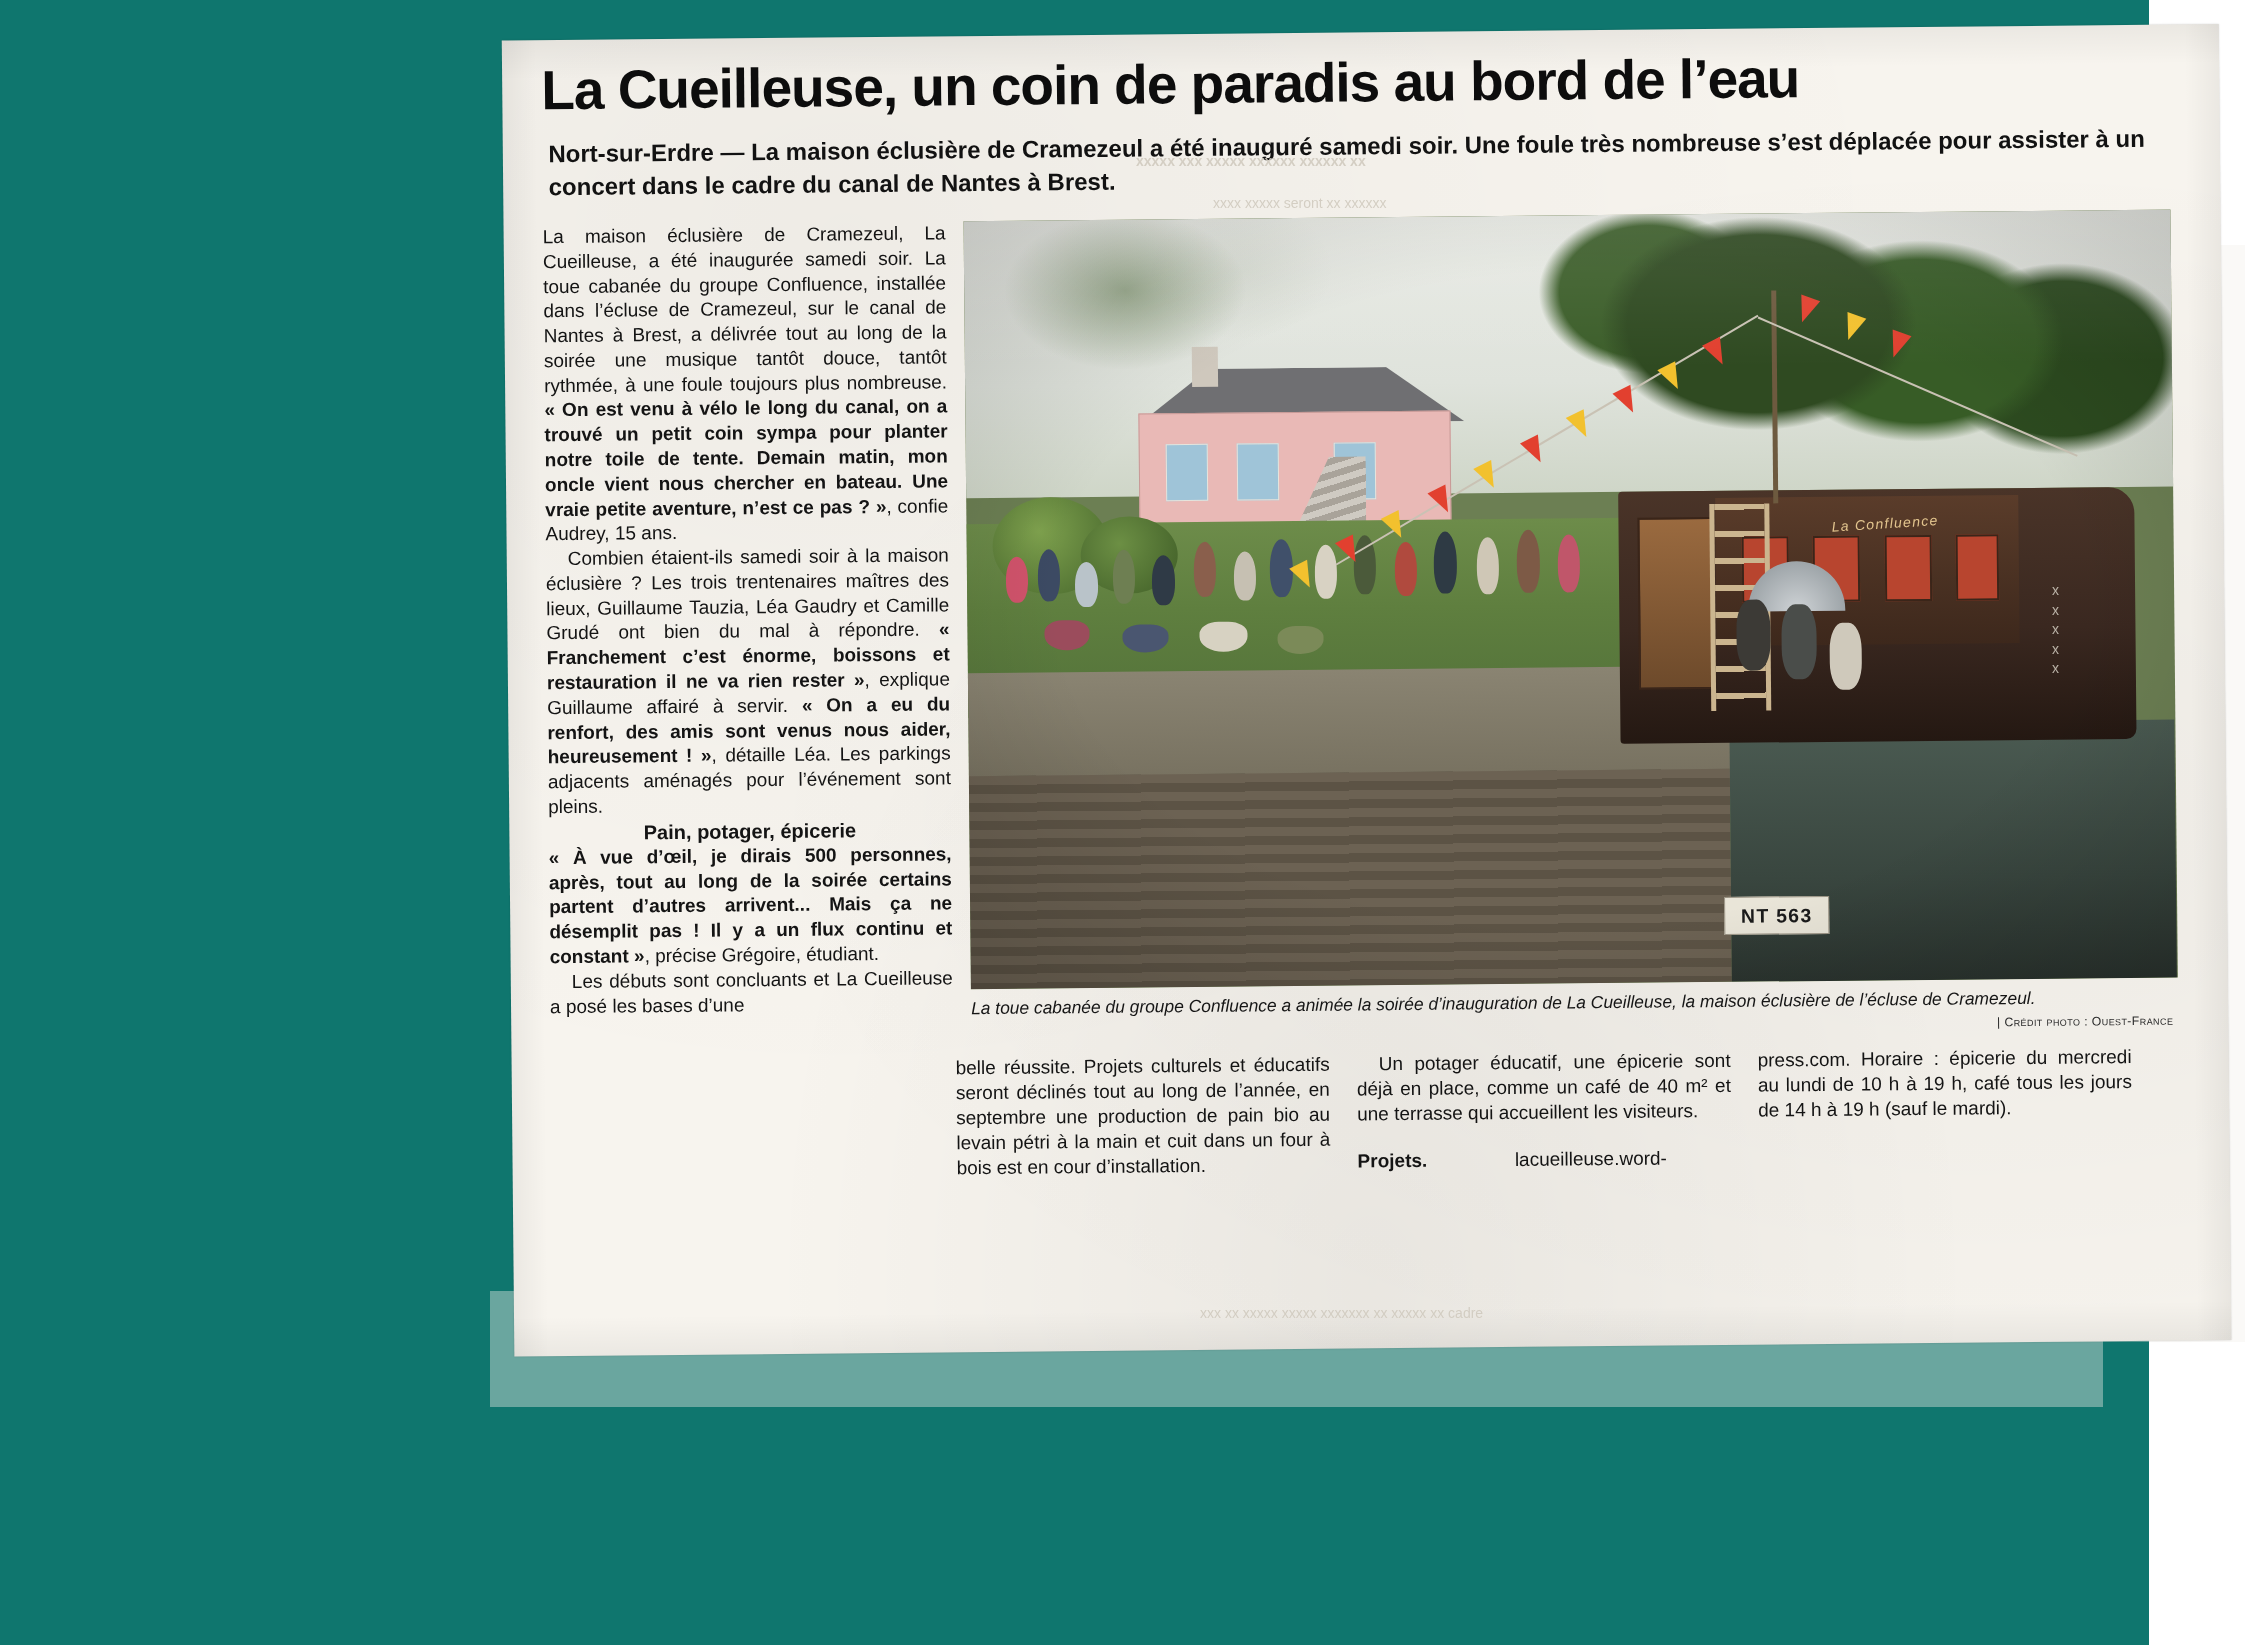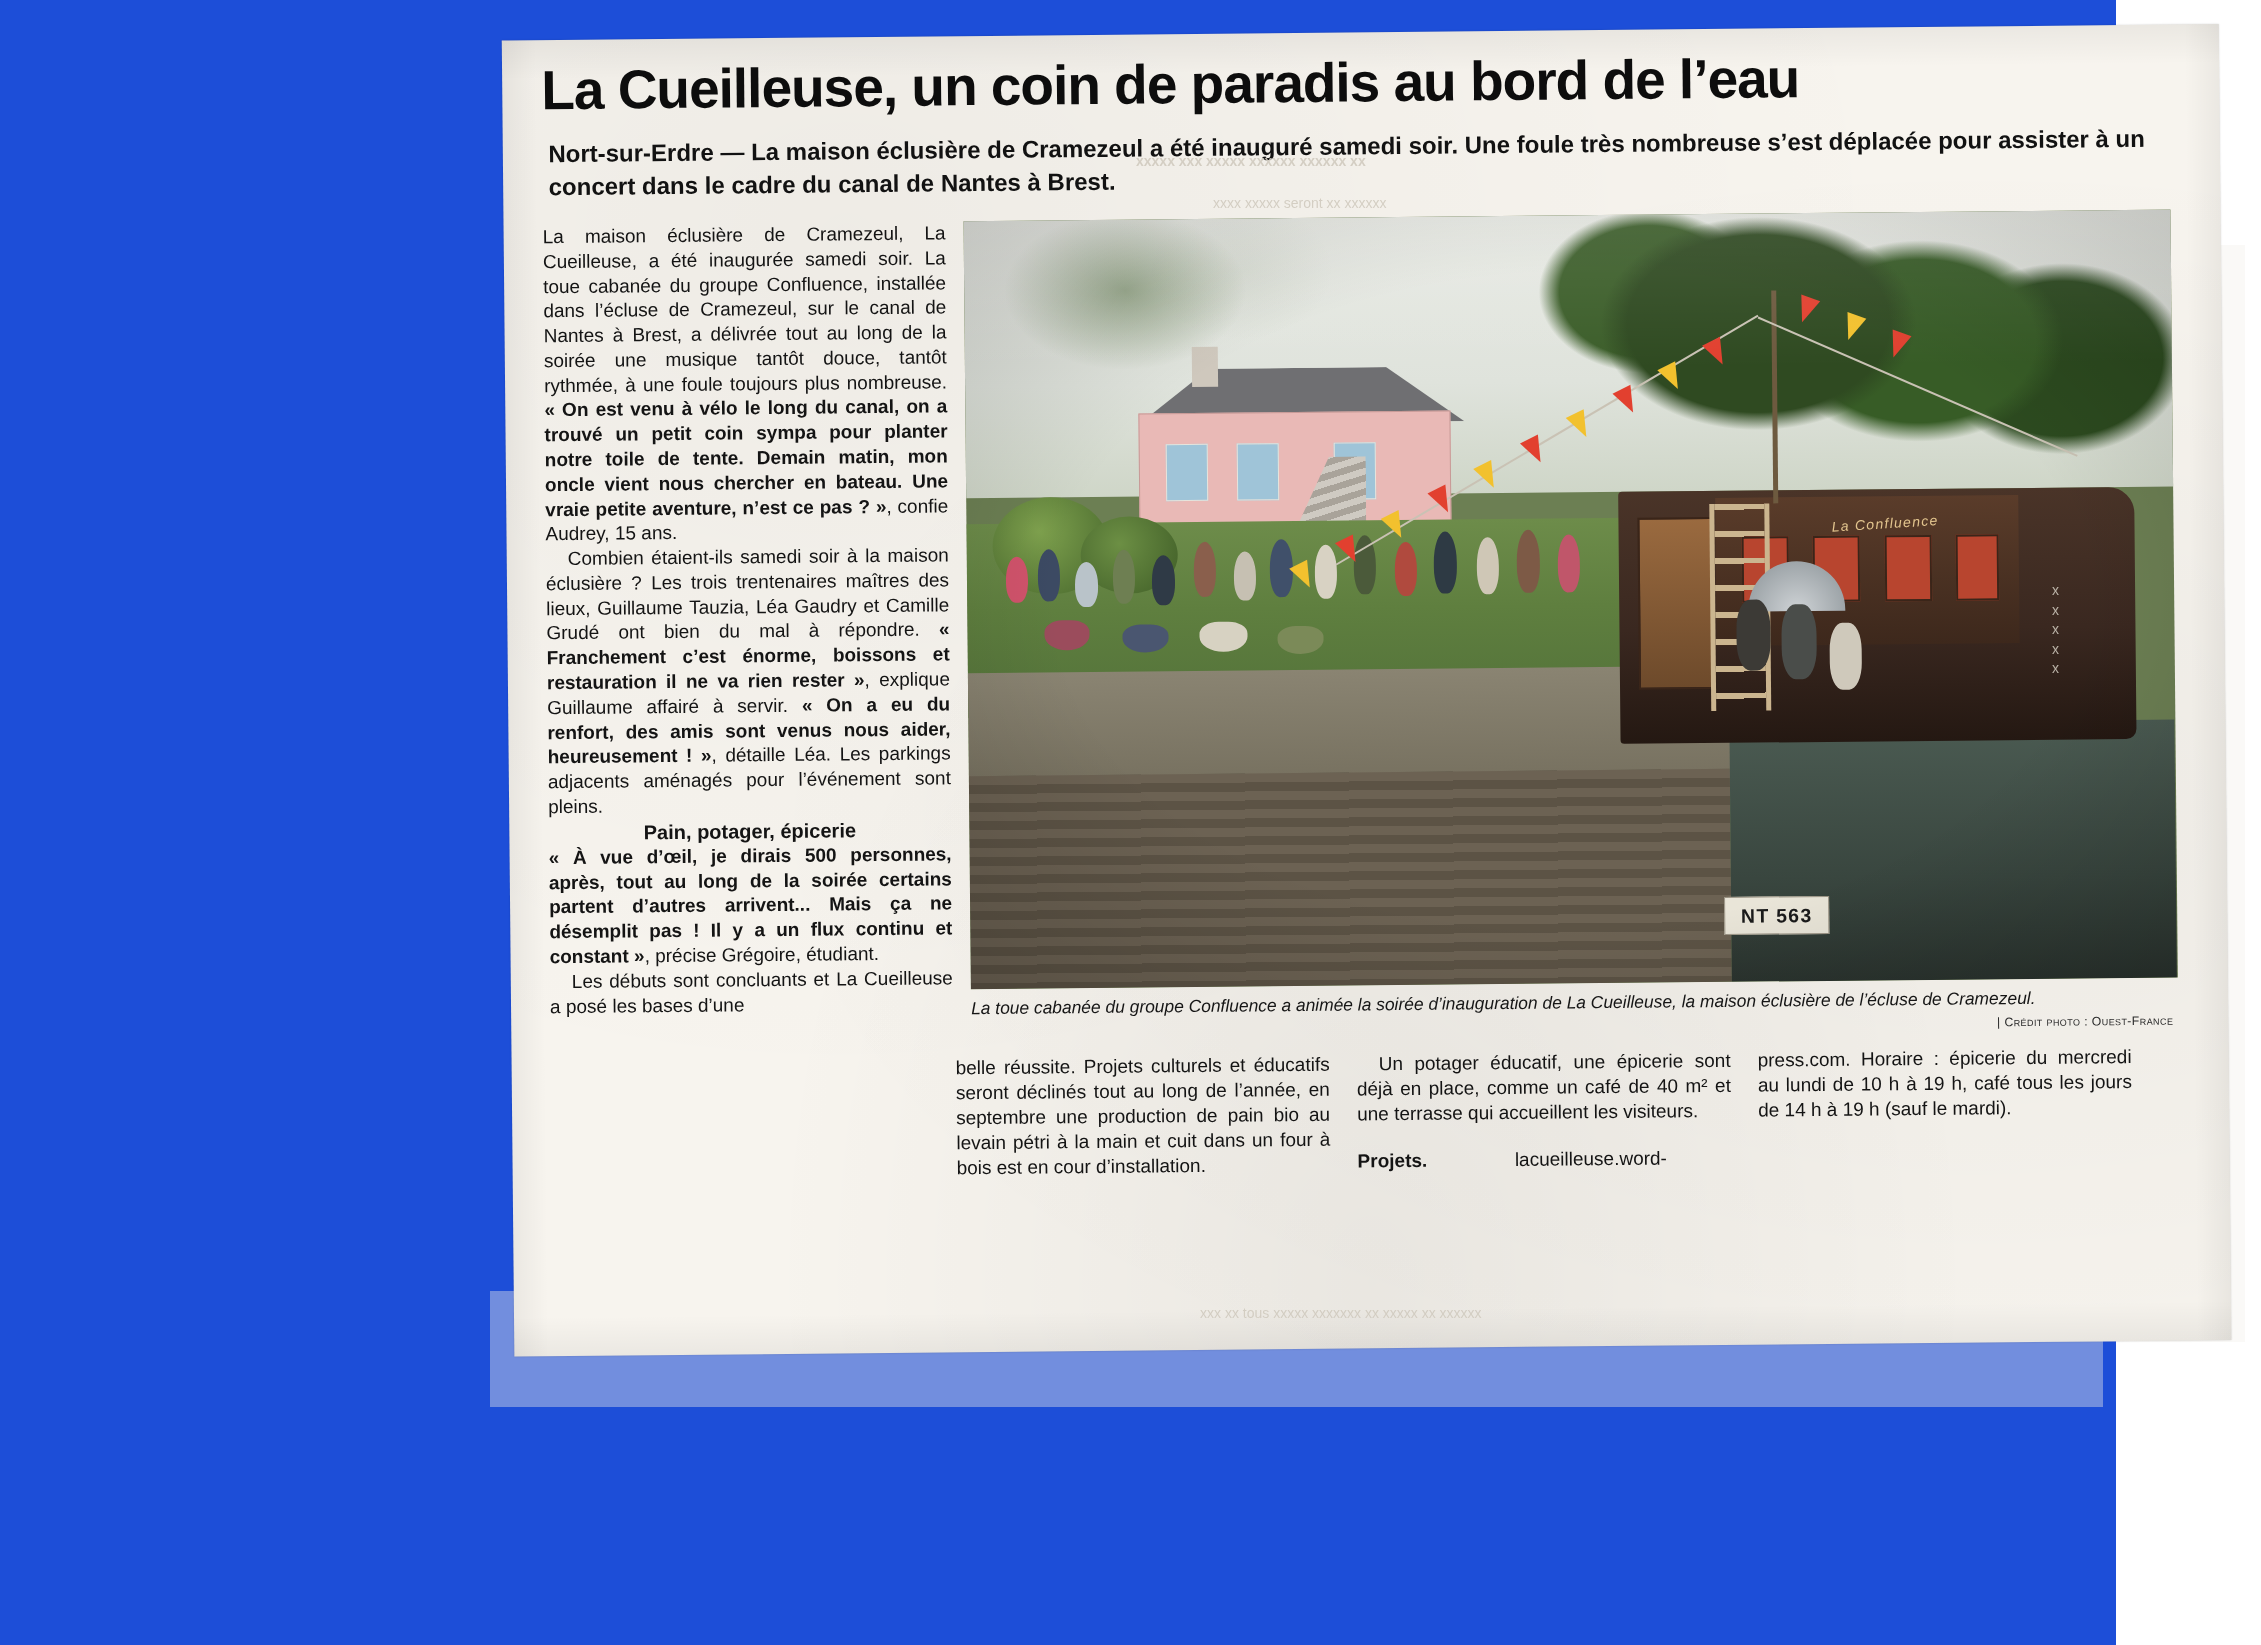--- a/index.html
+++ b/index.html
@@ -13,21 +13,22 @@
     position: relative;
     font-family: "Liberation Sans", sans-serif;
     overflow: hidden;
   }
 
   
   #scan-page {
     position: absolute;
     left: 0; top: 0;
     width: 2116px; height: 1646px;
-    background: #1d4ed8;
+    background: #0f766e;
+    padding-left: 33px;
   }
 
   
   .ghost {
     position: absolute;
     background: #f2efe9;
     opacity: .55;
   }
 
   
@@ -463,15 +464,15 @@
           <p class="first">press.com. Horaire : épicerie du mercredi au lundi de 10 h à 19 h, café tous les jours de 14 h à 19 h (sauf le mardi).</p>
         </div>
       </div>
 
     </div>
   </div>
 
   <div class="bleed" style="left:1136px;top:152px;width:336px;font-weight:bold;">xxxxx xxx xxxxx xxxxxx xxxxxx xx</div>
   <div class="bleed" style="left:1213px;top:194px;width:310px;">xxxx xxxxx seront xx xxxxxx</div>
   <div class="bleed" style="left:2052px;top:581px;width:142px;">x<br>x<br>x<br>x<br>x</div>
-  <div class="bleed" style="left:1200px;top:1304px;width:581px;">xxx xx tous xxxxx xxxxxxx xx xxxxx xx xxxxxx</div>
+  <div class="bleed" style="left:1200px;top:1304px;width:581px;">xxx xx xxxxx xxxxx xxxxxxx xx xxxxx xx cadre</div>
 </div>
 
 
 </body></html>

